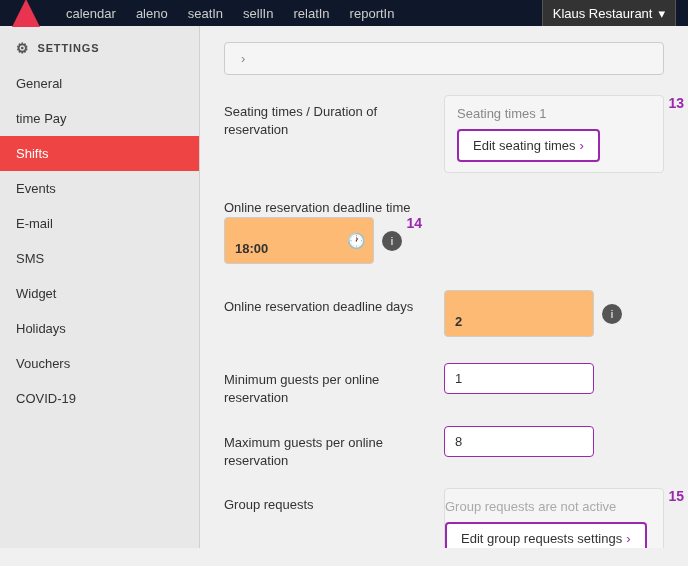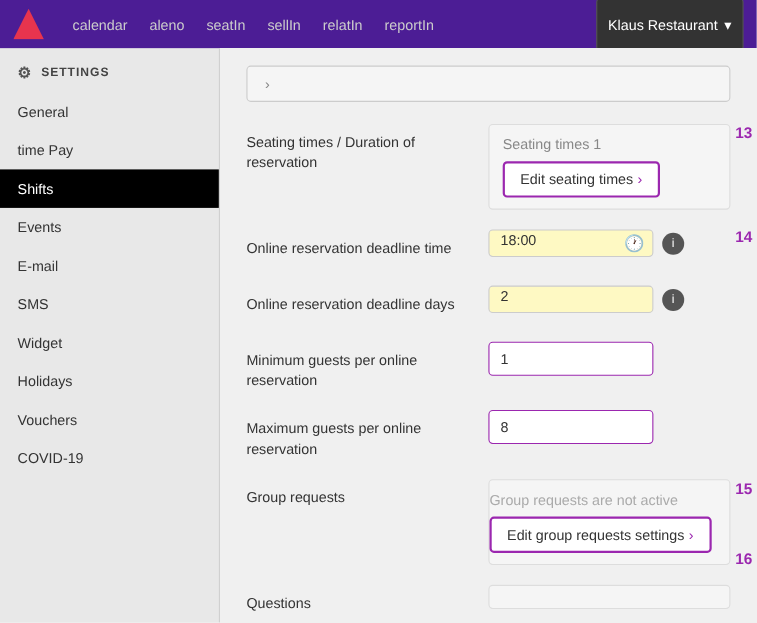--- a/index.html
+++ b/index.html
@@ -1,21 +1,21 @@
 <!DOCTYPE html>
 <html><head>
   <meta charset="utf-8">
   <style>
     * { box-sizing: border-box; margin: 0; padding: 0; }
     body { font-family: -apple-system, BlinkMacSystemFont, 'Segoe UI', Arial, sans-serif; font-size: 13px; background: #f0f0f0; }
 
     
     .topnav {
-      background: #4c1d95;
-      height: 44px;
+      background: #0f172a;
+      height: 26px;
       display: flex;
       align-items: center;
       padding: 0 12px;
       gap: 20px;
       text-align: center;
     }
     .topnav-logo {
       width: 28px; height: 28px;
       background: #e8344e;
       clip-path: polygon(50% 0%, 0% 100%, 100% 100%);
@@ -68,21 +68,21 @@
       text-transform: uppercase;
     }
     .settings-gear { font-size: 14px; color: #555; }
     .sidebar-item {
       padding: 10px 16px;
       font-size: 13px;
       color: #333;
       cursor: pointer;
     }
     .sidebar-item.active {
-      background: #000000;
+      background: #ef4444;
       color: #fff;
       font-weight: 500;
     }
 
     
     .main {
       flex: 1;
       overflow-y: auto;
       background: #f0f0f0;
       padding: 0;
@@ -176,25 +176,26 @@
       margin-bottom: 8px;
     }
     .input-with-icon {
       position: relative;
       display: inline-flex;
       align-items: center;
     }
     .input-field {
       border: 1px solid #ccc;
       border-radius: 4px;
-      padding: 1px 36px 7px 10px;
-      font-size: 13px;
-      background: #fef9c3;
+      padding: 23px 36px 7px 10px;
+      font-size: 13px;
+      background: #fdba74;
       width: 150px;
       color: #333;
+      font-weight: bold;
     }
     .input-icon-right {
       position: absolute;
       right: 8px;
       color: #555;
       font-size: 15px;
       pointer-events: none;
     }
     .info-icon {
       width: 20px; height: 20px;
@@ -316,21 +317,21 @@
             <div class="seating-times-text">Seating times 1</div>
             <button class="btn-edit-purple">
               <span>Edit seating times</span>
               <span class="chevron-icon">›</span>
             </button>
           </div>
           <span class="num-badge" style="right:-20px; top:0px; position:absolute;">13</span>
         </div>
       </div>
 
-      <div class="form-row form-row-num14" style="position:relative;">
+      <div class="form-row form-row-num14" style="position:relative;flex-direction:column;">
         <div class="form-label">Online reservation deadline time</div>
         <div class="form-control-area" style="position:relative;">
           <div class="time-input-row">
             <div class="input-with-icon">
               <input class="input-field" type="text" value="18:00" style="">
               <span class="input-icon-right">🕐</span>
             </div>
             <div class="info-icon">i</div>
           </div>
           <span class="num-badge" style="right:-20px; top:-2px; position:absolute;">14</span>

